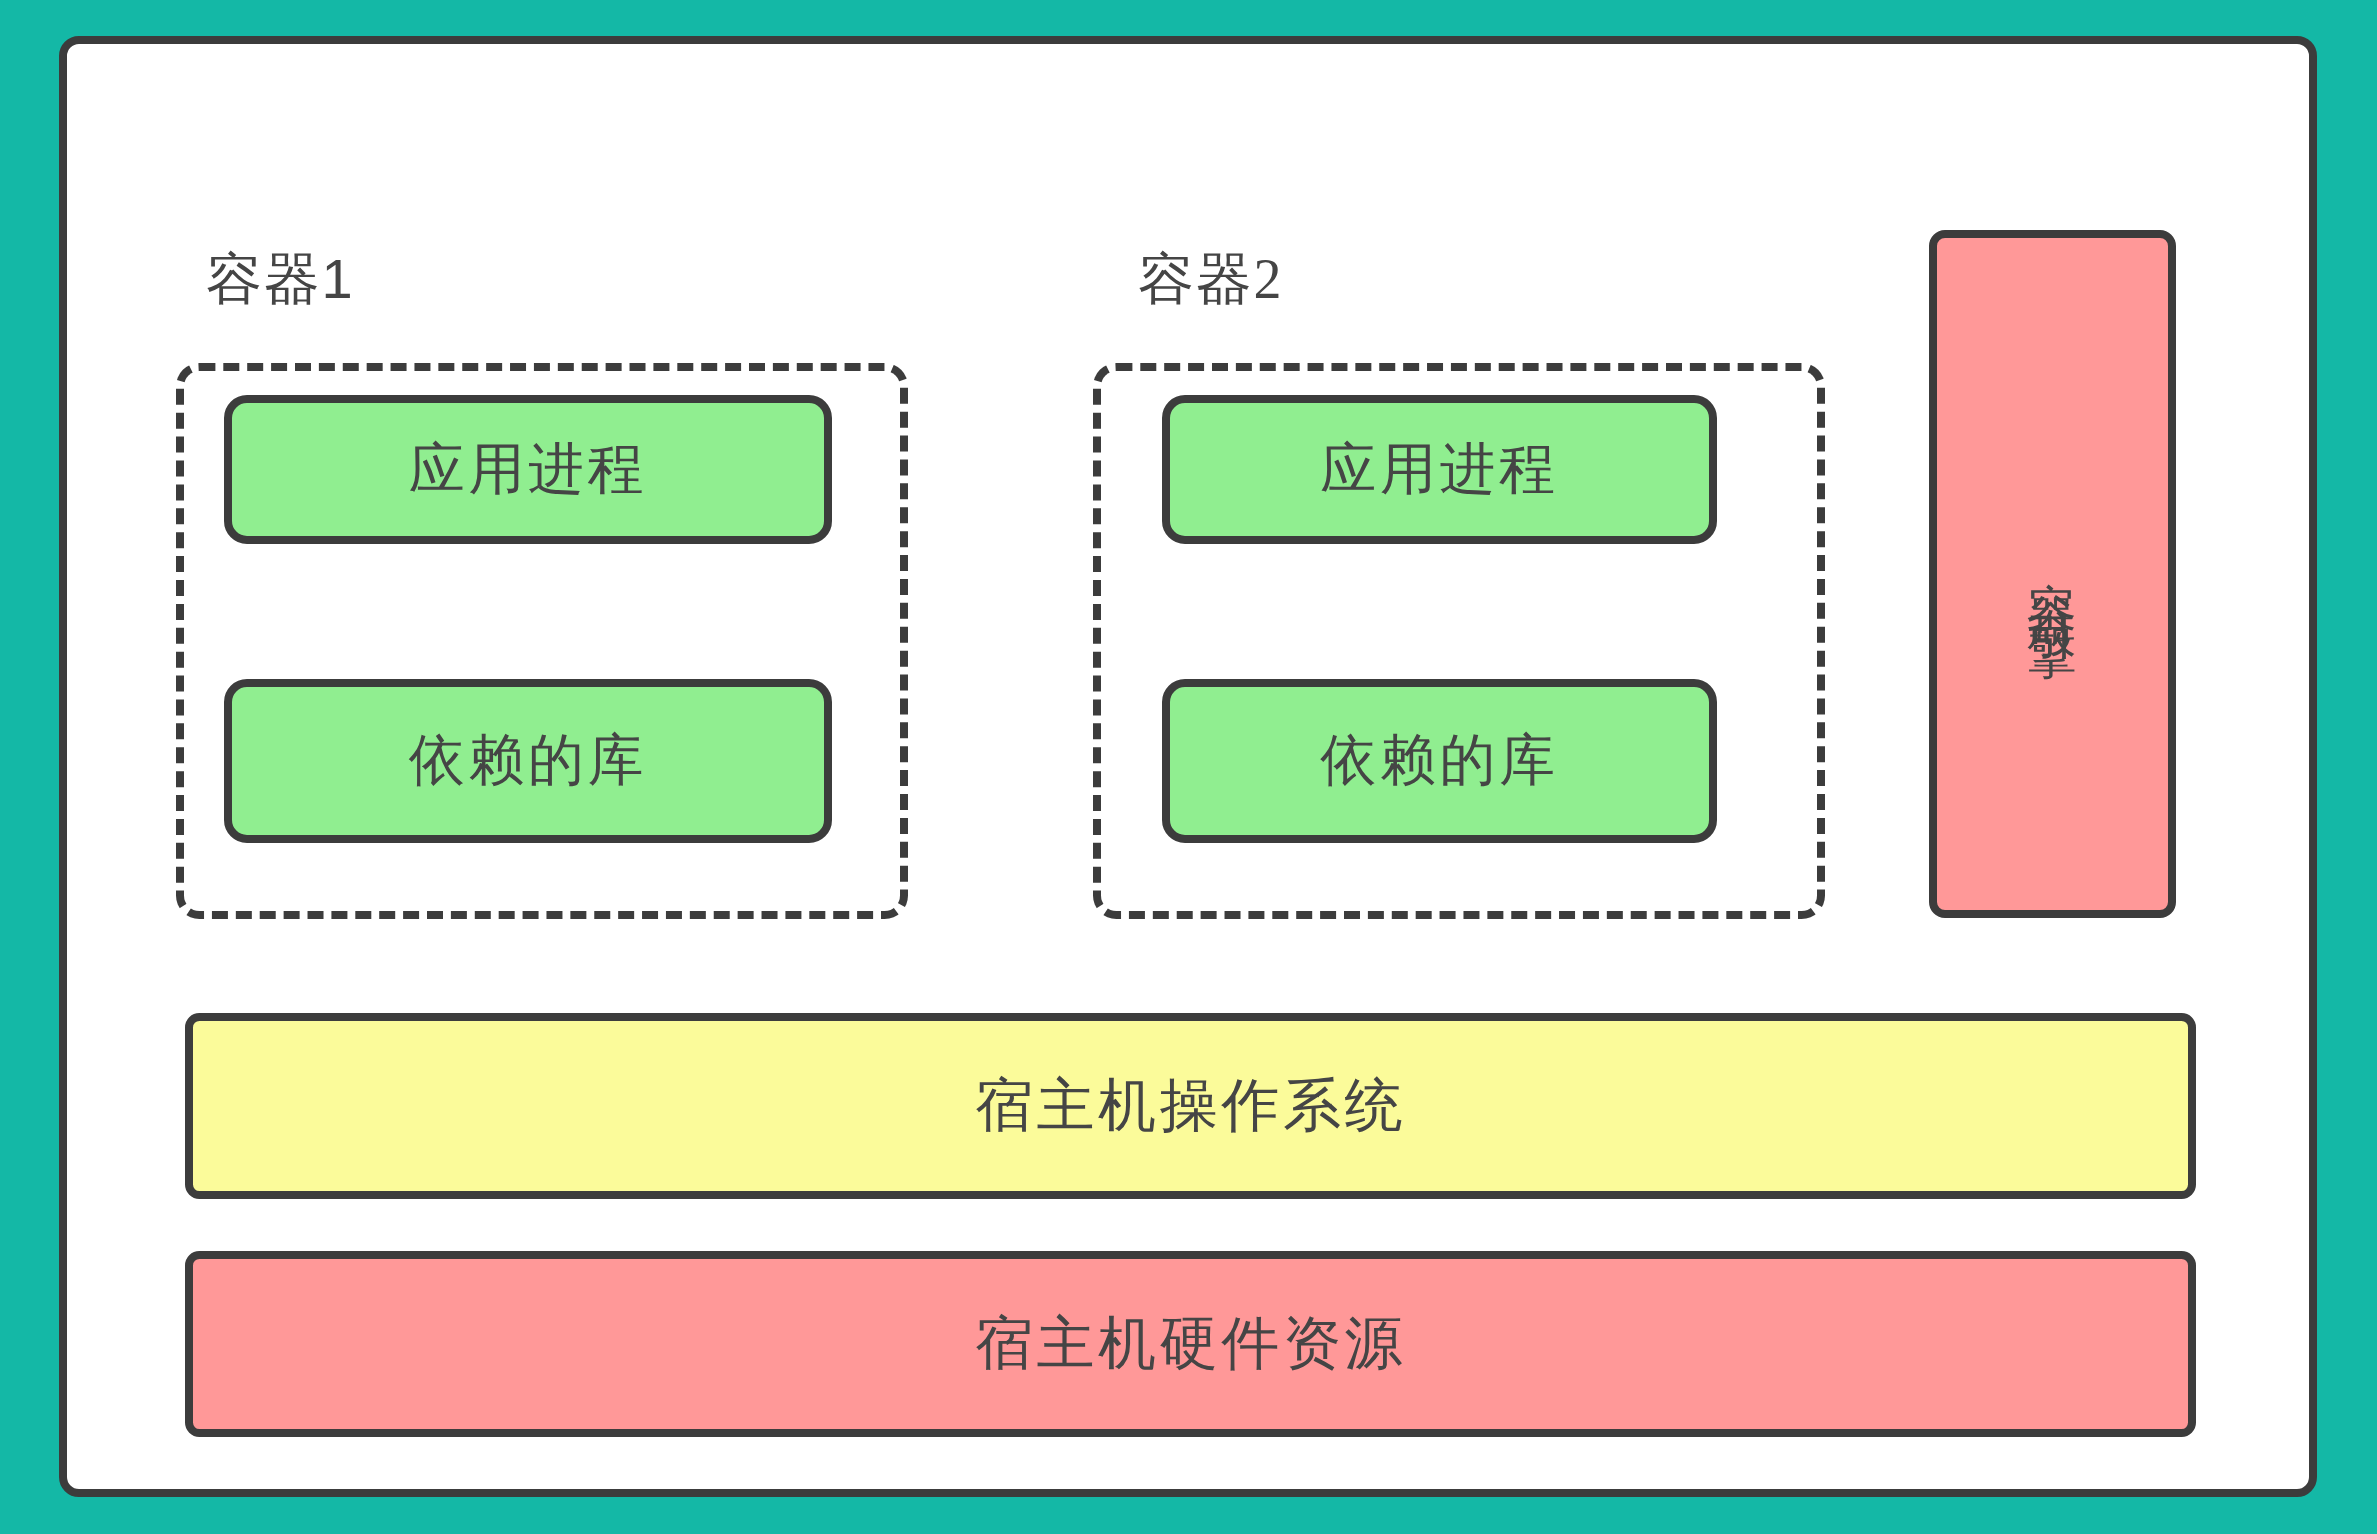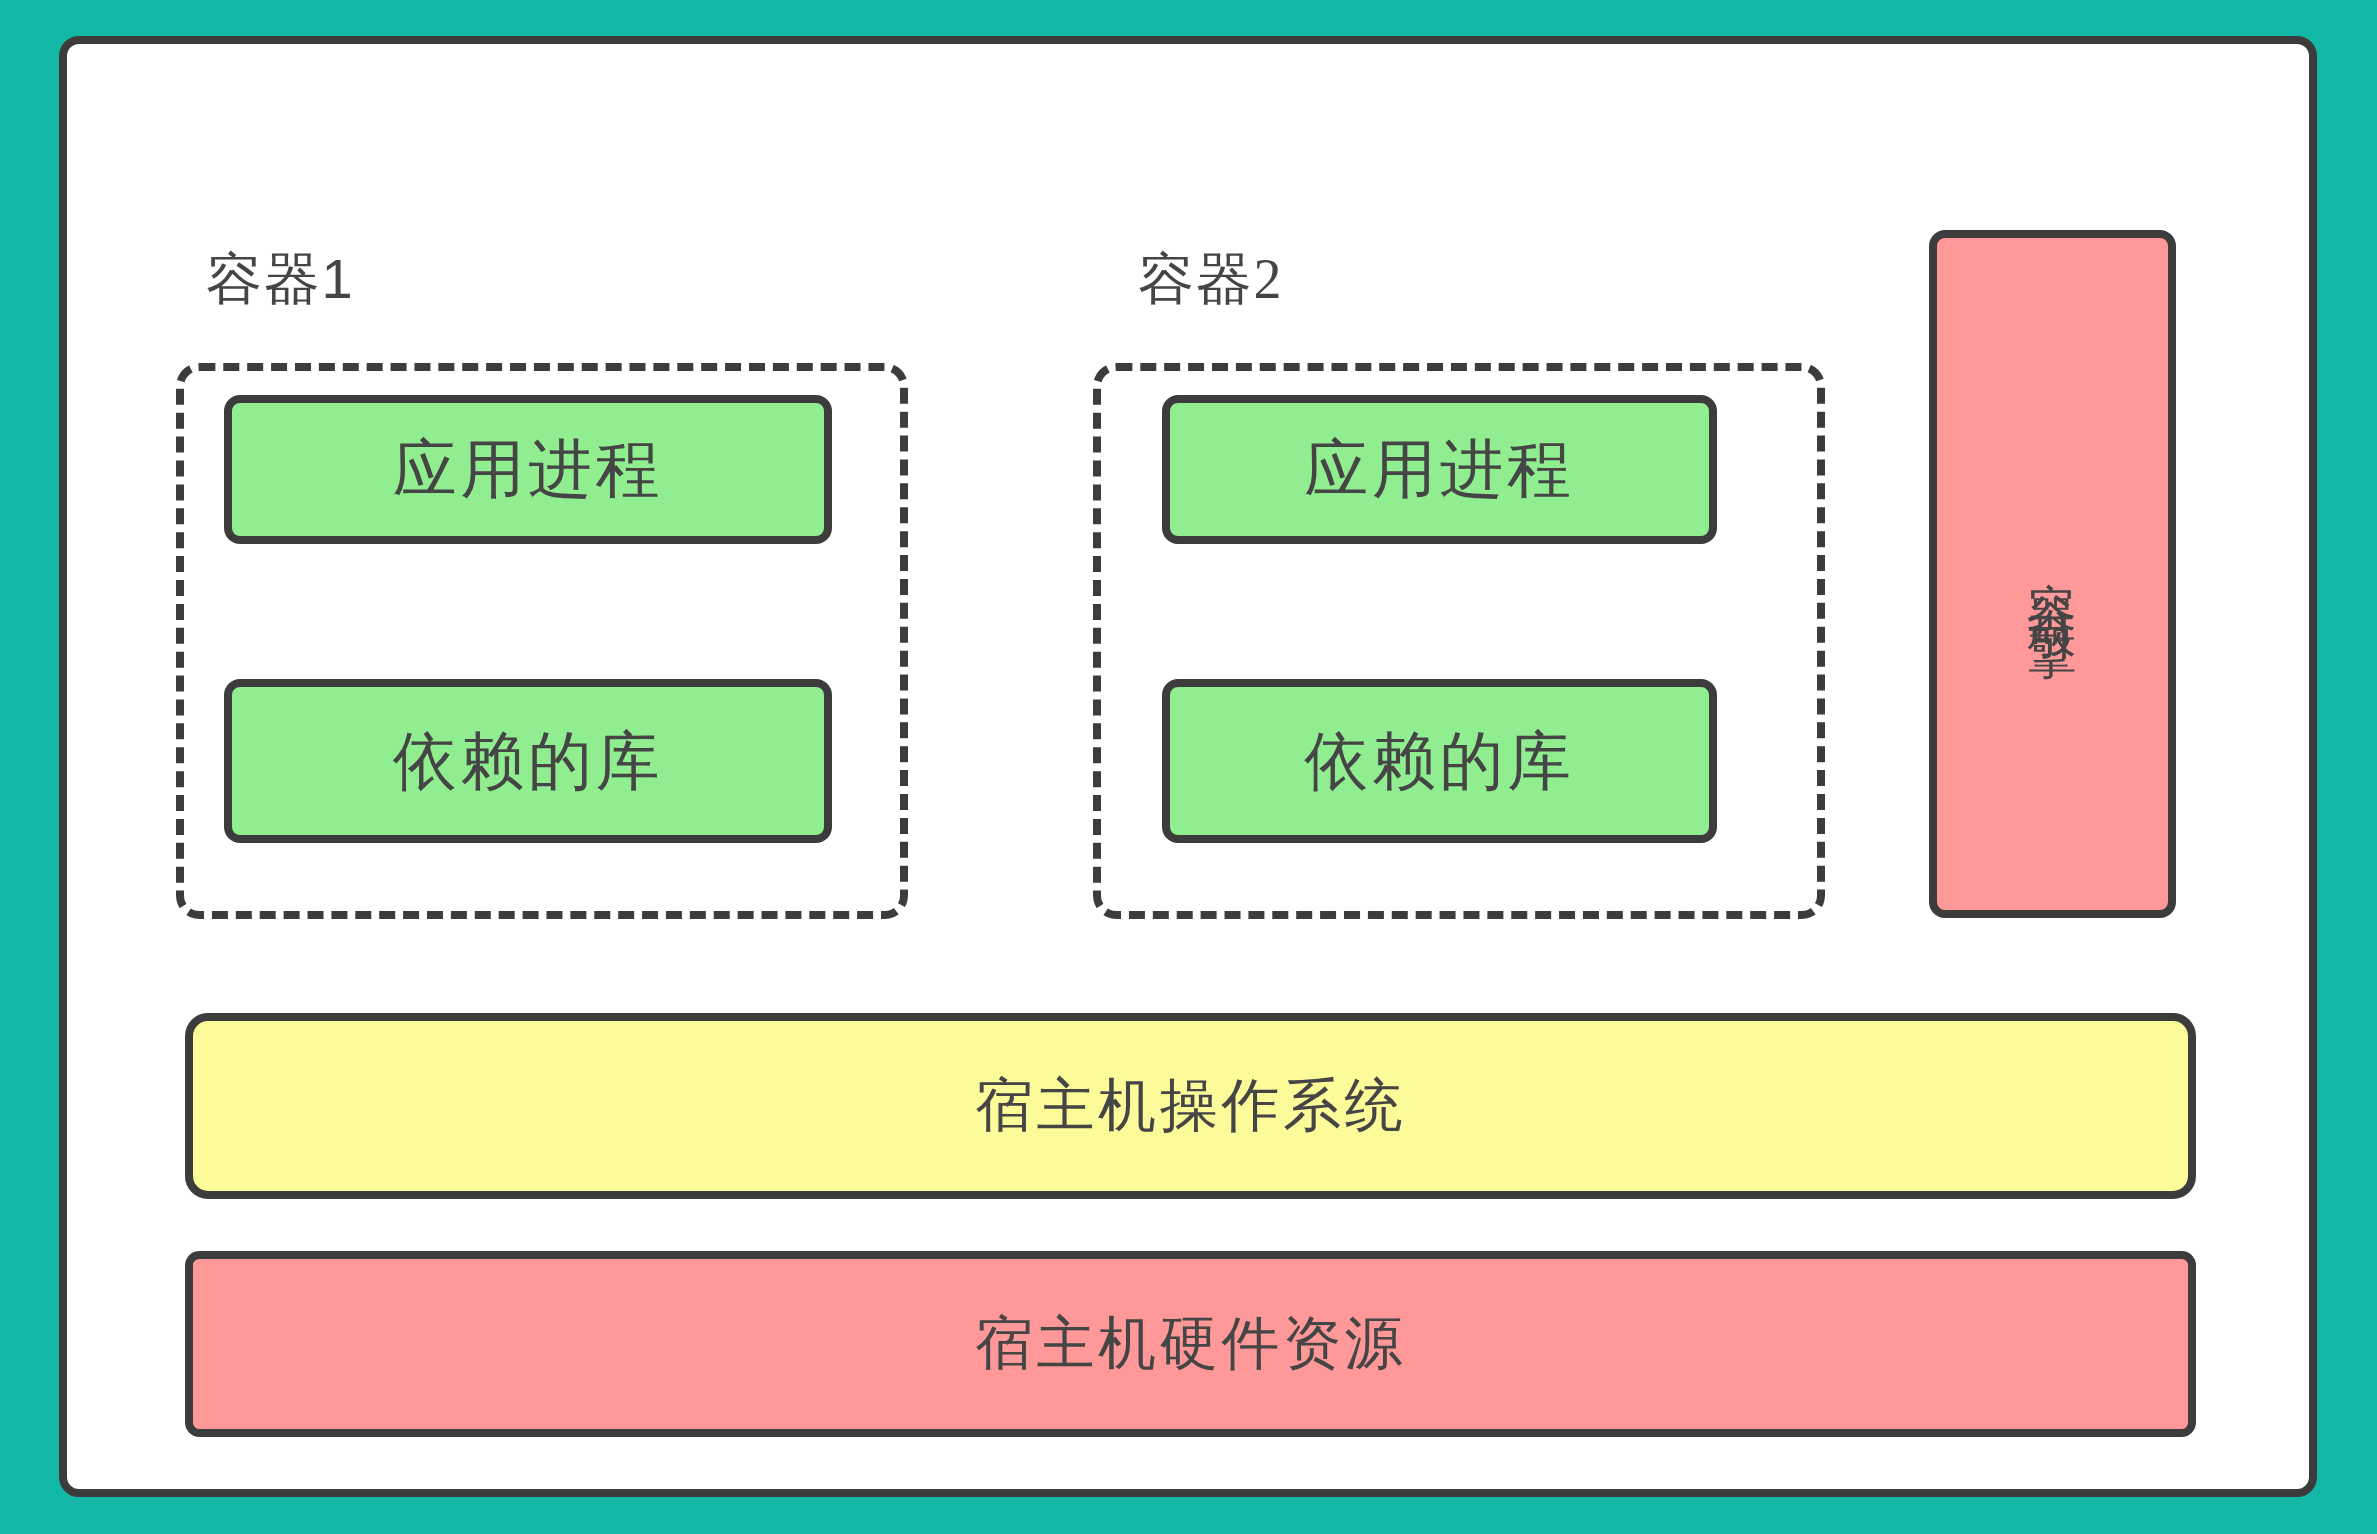--- a/index.html
+++ b/index.html
@@ -54,25 +54,25 @@
     border-radius: 23.4px;
     background: transparent;
   }
   .dashed-1 { left: 176px;  width: 732px; }
   .dashed-2 { left: 1093px; width: 732px; }
   
   .green-box {
     position: absolute;
     background: var(--green);
     border: 8px solid var(--border);
-    border-radius: 16px;
+    border-radius: 23px;
     display: flex;
     align-items: center;
     justify-content: center;
-    font-size: 64px;
+    font-size: 56px;
     letter-spacing: 3.6px;
     color: var(--text);
     white-space: nowrap;
   }
   .app-1 { left: 224px;  top: 395px; width: 608px; height: 149px; }
   .lib-1 { left: 224px;  top: 679px; width: 608px; height: 164px; }
   .app-2 { left: 1162px; top: 395px; width: 555px; height: 149px; }
   .lib-2 { left: 1162px; top: 679px; width: 555px; height: 164px; }
   
   .engine-box {
@@ -103,21 +103,21 @@
     border: 8px solid var(--border);
     border-radius: 14.4px;
     display: flex;
     align-items: center;
     justify-content: center;
     font-size: 58px;
     letter-spacing: 3.6px;
     color: var(--text);
     white-space: nowrap;
   }
-  .os-bar       { top: 1013px; background: var(--yellow); border-radius: 23px; }
+  .os-bar       { top: 1013px; background: var(--yellow); }
   .hardware-bar { top: 1251px; background: var(--red); }
 </style>
 </head>
 <body>
 
 <div class="canvas">
 
   <div class="host-frame"></div>
 
   <div class="container-label label-1">容器1</div>

